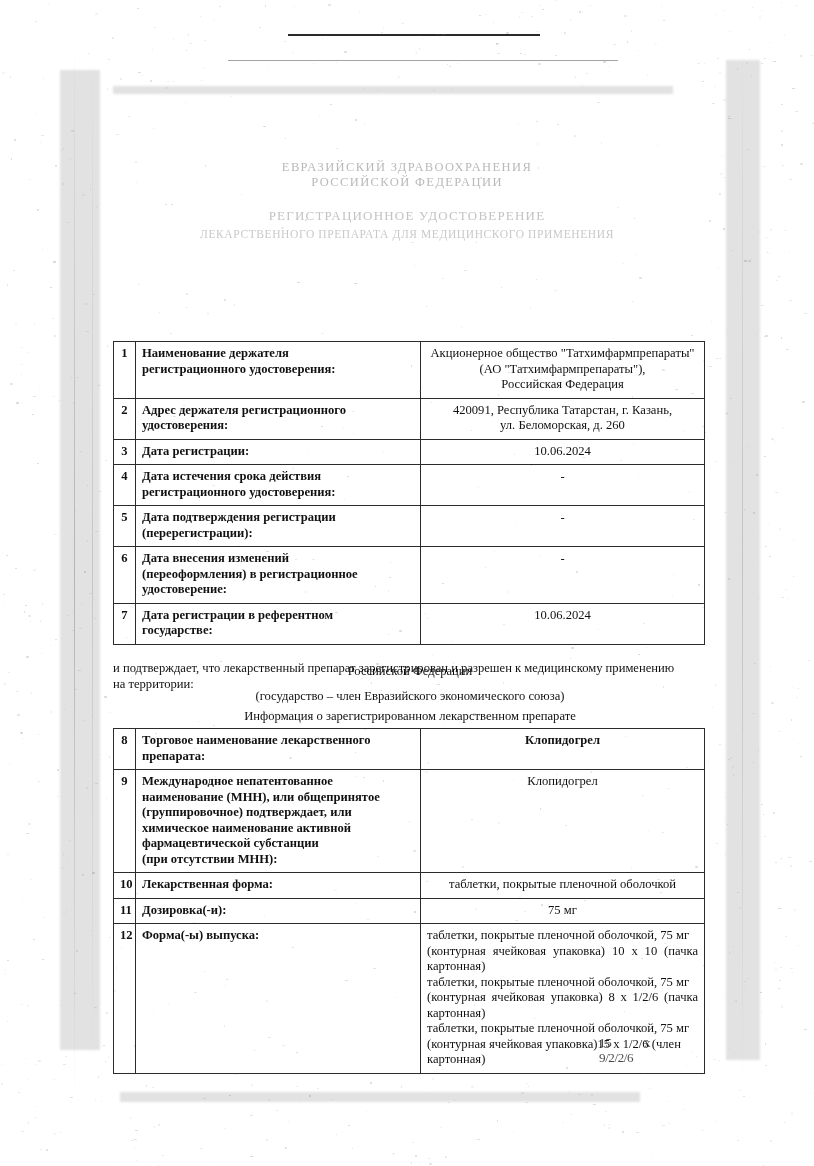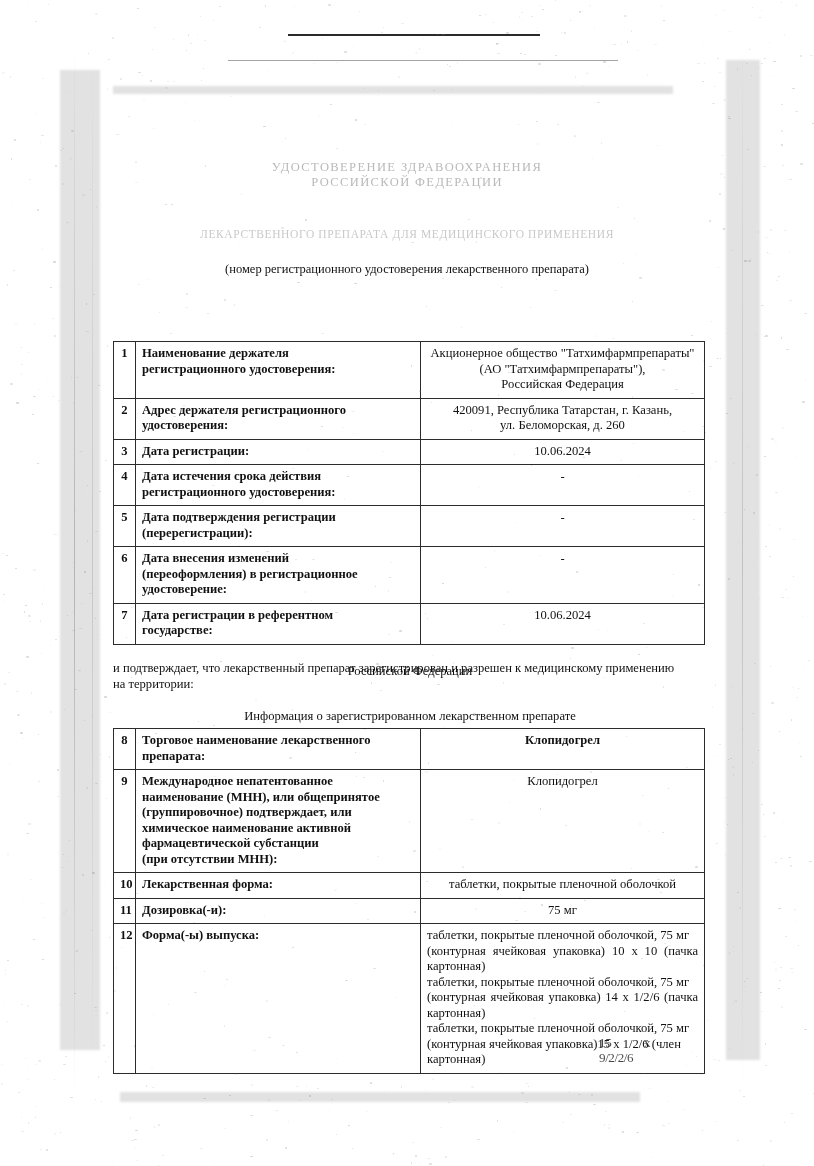--- a/index.html
+++ b/index.html
@@ -185,25 +185,25 @@
   }
 </style>
 </head>
 <body>
 
 <div class="page">
 
   <div class="title-rule"></div>
   <div class="title-rule2"></div>
 
-  <div class="ghost g1">УДОСТОВЕРЕНИЕ ЗДРАВООХРАНЕНИЯ</div>
+  <div class="ghost g1">ЕВРАЗИЙСКИЙ ЗДРАВООХРАНЕНИЯ</div>
   <div class="ghost g2">РОССИЙСКОЙ ФЕДЕРАЦИИ</div>
+  <div class="ghost g3">РЕГИСТРАЦИОННОЕ УДОСТОВЕРЕНИЕ</div>
   <div class="ghost g4">ЛЕКАРСТВЕННОГО ПРЕПАРАТА ДЛЯ МЕДИЦИНСКОГО ПРИМЕНЕНИЯ</div>
 
-  <div class="reg-caption">(номер регистрационного удостоверения лекарственного препарата)</div>
 
 
   <table class="reg t1">
     <tbody>
       <tr>
         <td class="num">1</td>
         <td class="lbl">
           <div>Наименование держателя</div>
           <div>регистрационного удостоверения:</div>
         </td>
@@ -269,20 +269,21 @@
         <td class="val">10.06.2024</td>
       </tr>
     </tbody>
   </table>
 
   <div class="mid-note n1">
     <div>и подтверждает, что лекарственный препарат зарегистрирован и разрешен к медицинскому применению</div>
     <div>на территории:</div>
   </div>
   <div class="mid-note n2">Российской Федерации</div>
+  <div class="mid-note n3">(государство – член Евразийского экономического союза)</div>
   <div class="mid-note n4">Информация о зарегистрированном лекарственном препарате</div>
 
   <table class="reg t2">
     <tbody>
       <tr>
         <td class="num">8</td>
         <td class="lbl">
           <div>Торговое наименование лекарственного</div>
           <div>препарата:</div>
         </td>
@@ -323,21 +324,21 @@
           <div class="pack-block">
 
             <div class="grp">
               <span class="pl">таблетки, покрытые пленочной оболочкой, 75 мг</span>
               <span class="just">(контурная ячейковая упаковка) 10 х 10 (пачка</span>
               <span class="pl last">картонная)</span>
             </div>
 
             <div class="grp">
               <span class="pl">таблетки, покрытые пленочной оболочкой, 75 мг</span>
-              <span class="just">(контурная ячейковая упаковка) 14 х 1/2/6 (пачка</span>
+              <span class="just">(контурная ячейковая упаковка) 8 х 1/2/6 (пачка</span>
               <span class="pl last">картонная)</span>
             </div>
 
             <div class="grp">
               <span class="pl">таблетки, покрытые пленочной оболочкой, 75 мг</span>
               <span class="pl"><span>(контурная ячейковая упаковка)</span><span class="smudge"><span>15 х 1/2/6</span><span class="under">15 х 9/2/2/6</span></span> <span>(член</span></span>
               <span class="pl last">картонная)</span>
             </div>
 
           </div>

